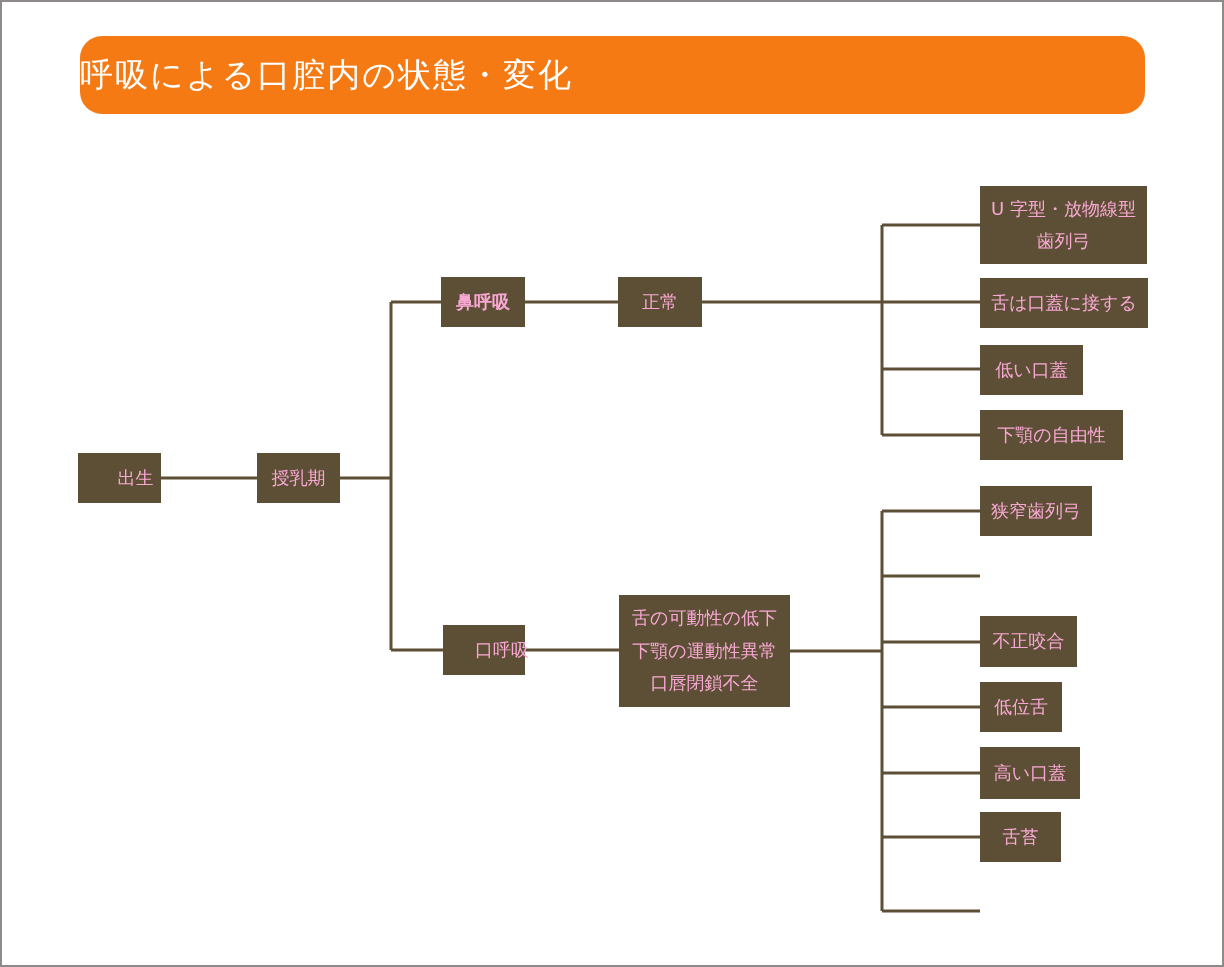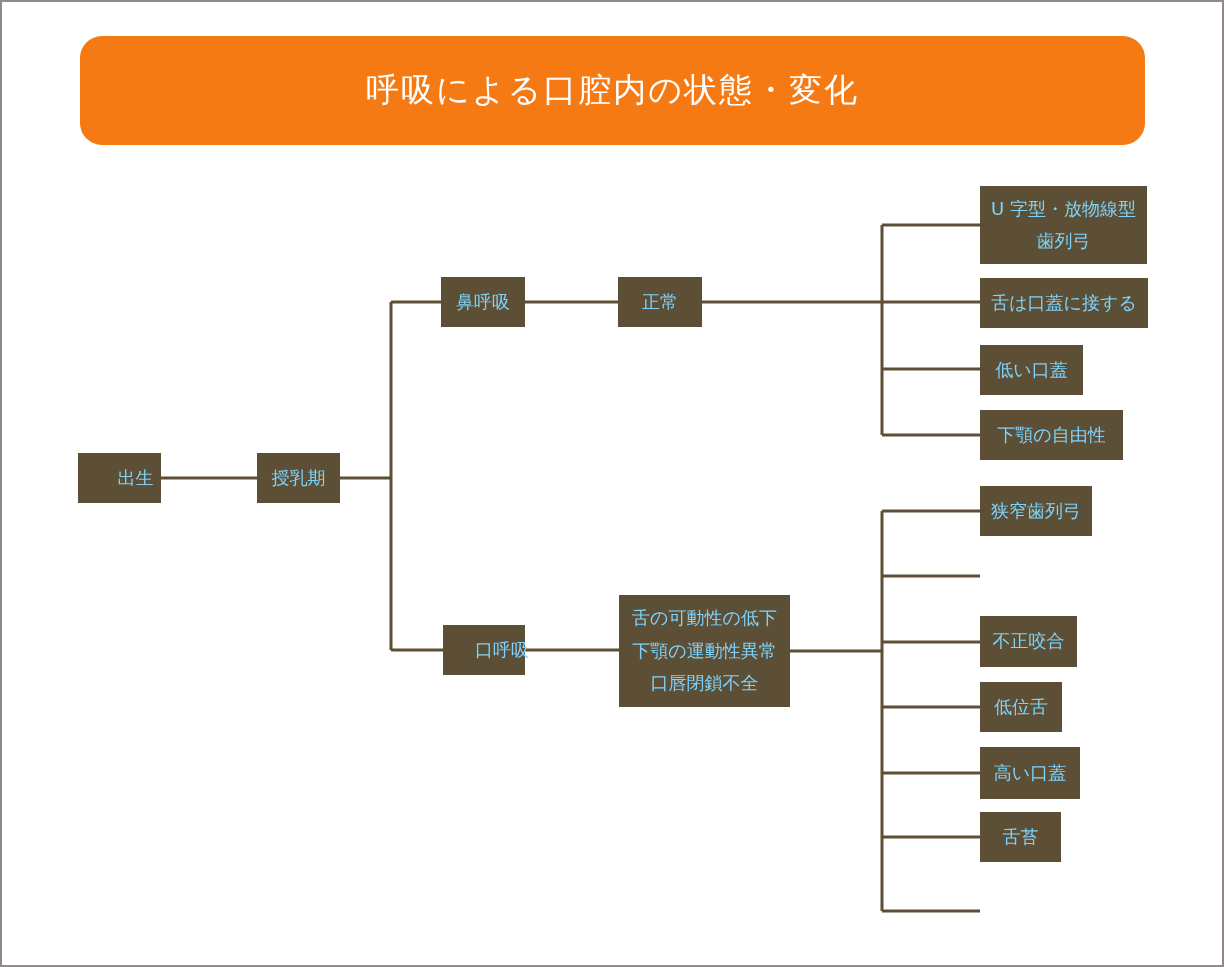--- a/index.html
+++ b/index.html
@@ -9,53 +9,53 @@
     height: 967px;
     box-sizing: border-box;
     background: #ffffff;
     border: 2px solid #8e8a8a;
     overflow: hidden;
     font-family: "DejaVu Sans", "Liberation Sans", sans-serif;
   }
   .banner {
     position: absolute;
     left: 78px; top: 34px;
-    width: 1065px; height: 109px;
+    width: 1065px; height: 78px;
     background: #f57a14;
     border-radius: 22px;
     display: flex;
     align-items: center;
-    justify-content: center;
+    justify-content: flex-start;
     color: #ffffff;
     font-size: 33px;
     letter-spacing: 2px;
   }
   .connectors {
     position: absolute;
     left: 0; top: 0;
     width: 1224px; height: 967px;
   }
   .node {
     position: absolute;
     box-sizing: border-box;
     background: #5d4f35;
-    color: #7dd3fc;
+    color: #f9a8d4;
     display: flex;
     flex-direction: column;
     align-items: center;
     justify-content: center;
     text-align: center;
     font-size: 18px;
     line-height: 1.8;
     white-space: nowrap;
   }
   
   .n-birth        { left:  76px; top: 451px; width:  83px; height: 50px; padding-left: 32px; }
   .n-nursing      { left: 255px; top: 451px; width:  83px; height: 50px; }
-  .n-nasal        { left: 439px; top: 275px; width:  84px; height: 50px; }
+  .n-nasal        { left: 439px; top: 275px; width:  84px; height: 50px; font-weight: bold; }
   .n-normal       { left: 616px; top: 275px; width:  84px; height: 50px; }
   .n-mouth        { left: 441px; top: 623px; width:  82px; height: 50px; padding-left: 36px; }
   .n-mouth-fx     { left: 617px; top: 593px; width: 171px; height: 112px; }
   
   .n-out-a0 { left: 978px; top: 184px; width: 167px; height: 78px; }
   .n-out-a1 { left: 978px; top: 276px; width: 168px; height: 50px; }
   .n-out-a2 { left: 978px; top: 343px; width: 103px; height: 50px; }
   .n-out-a3 { left: 978px; top: 408px; width: 143px; height: 50px; }
   
   .n-out-b0 { left: 978px; top: 484px; width: 112px; height: 50px; text-align: right; }

